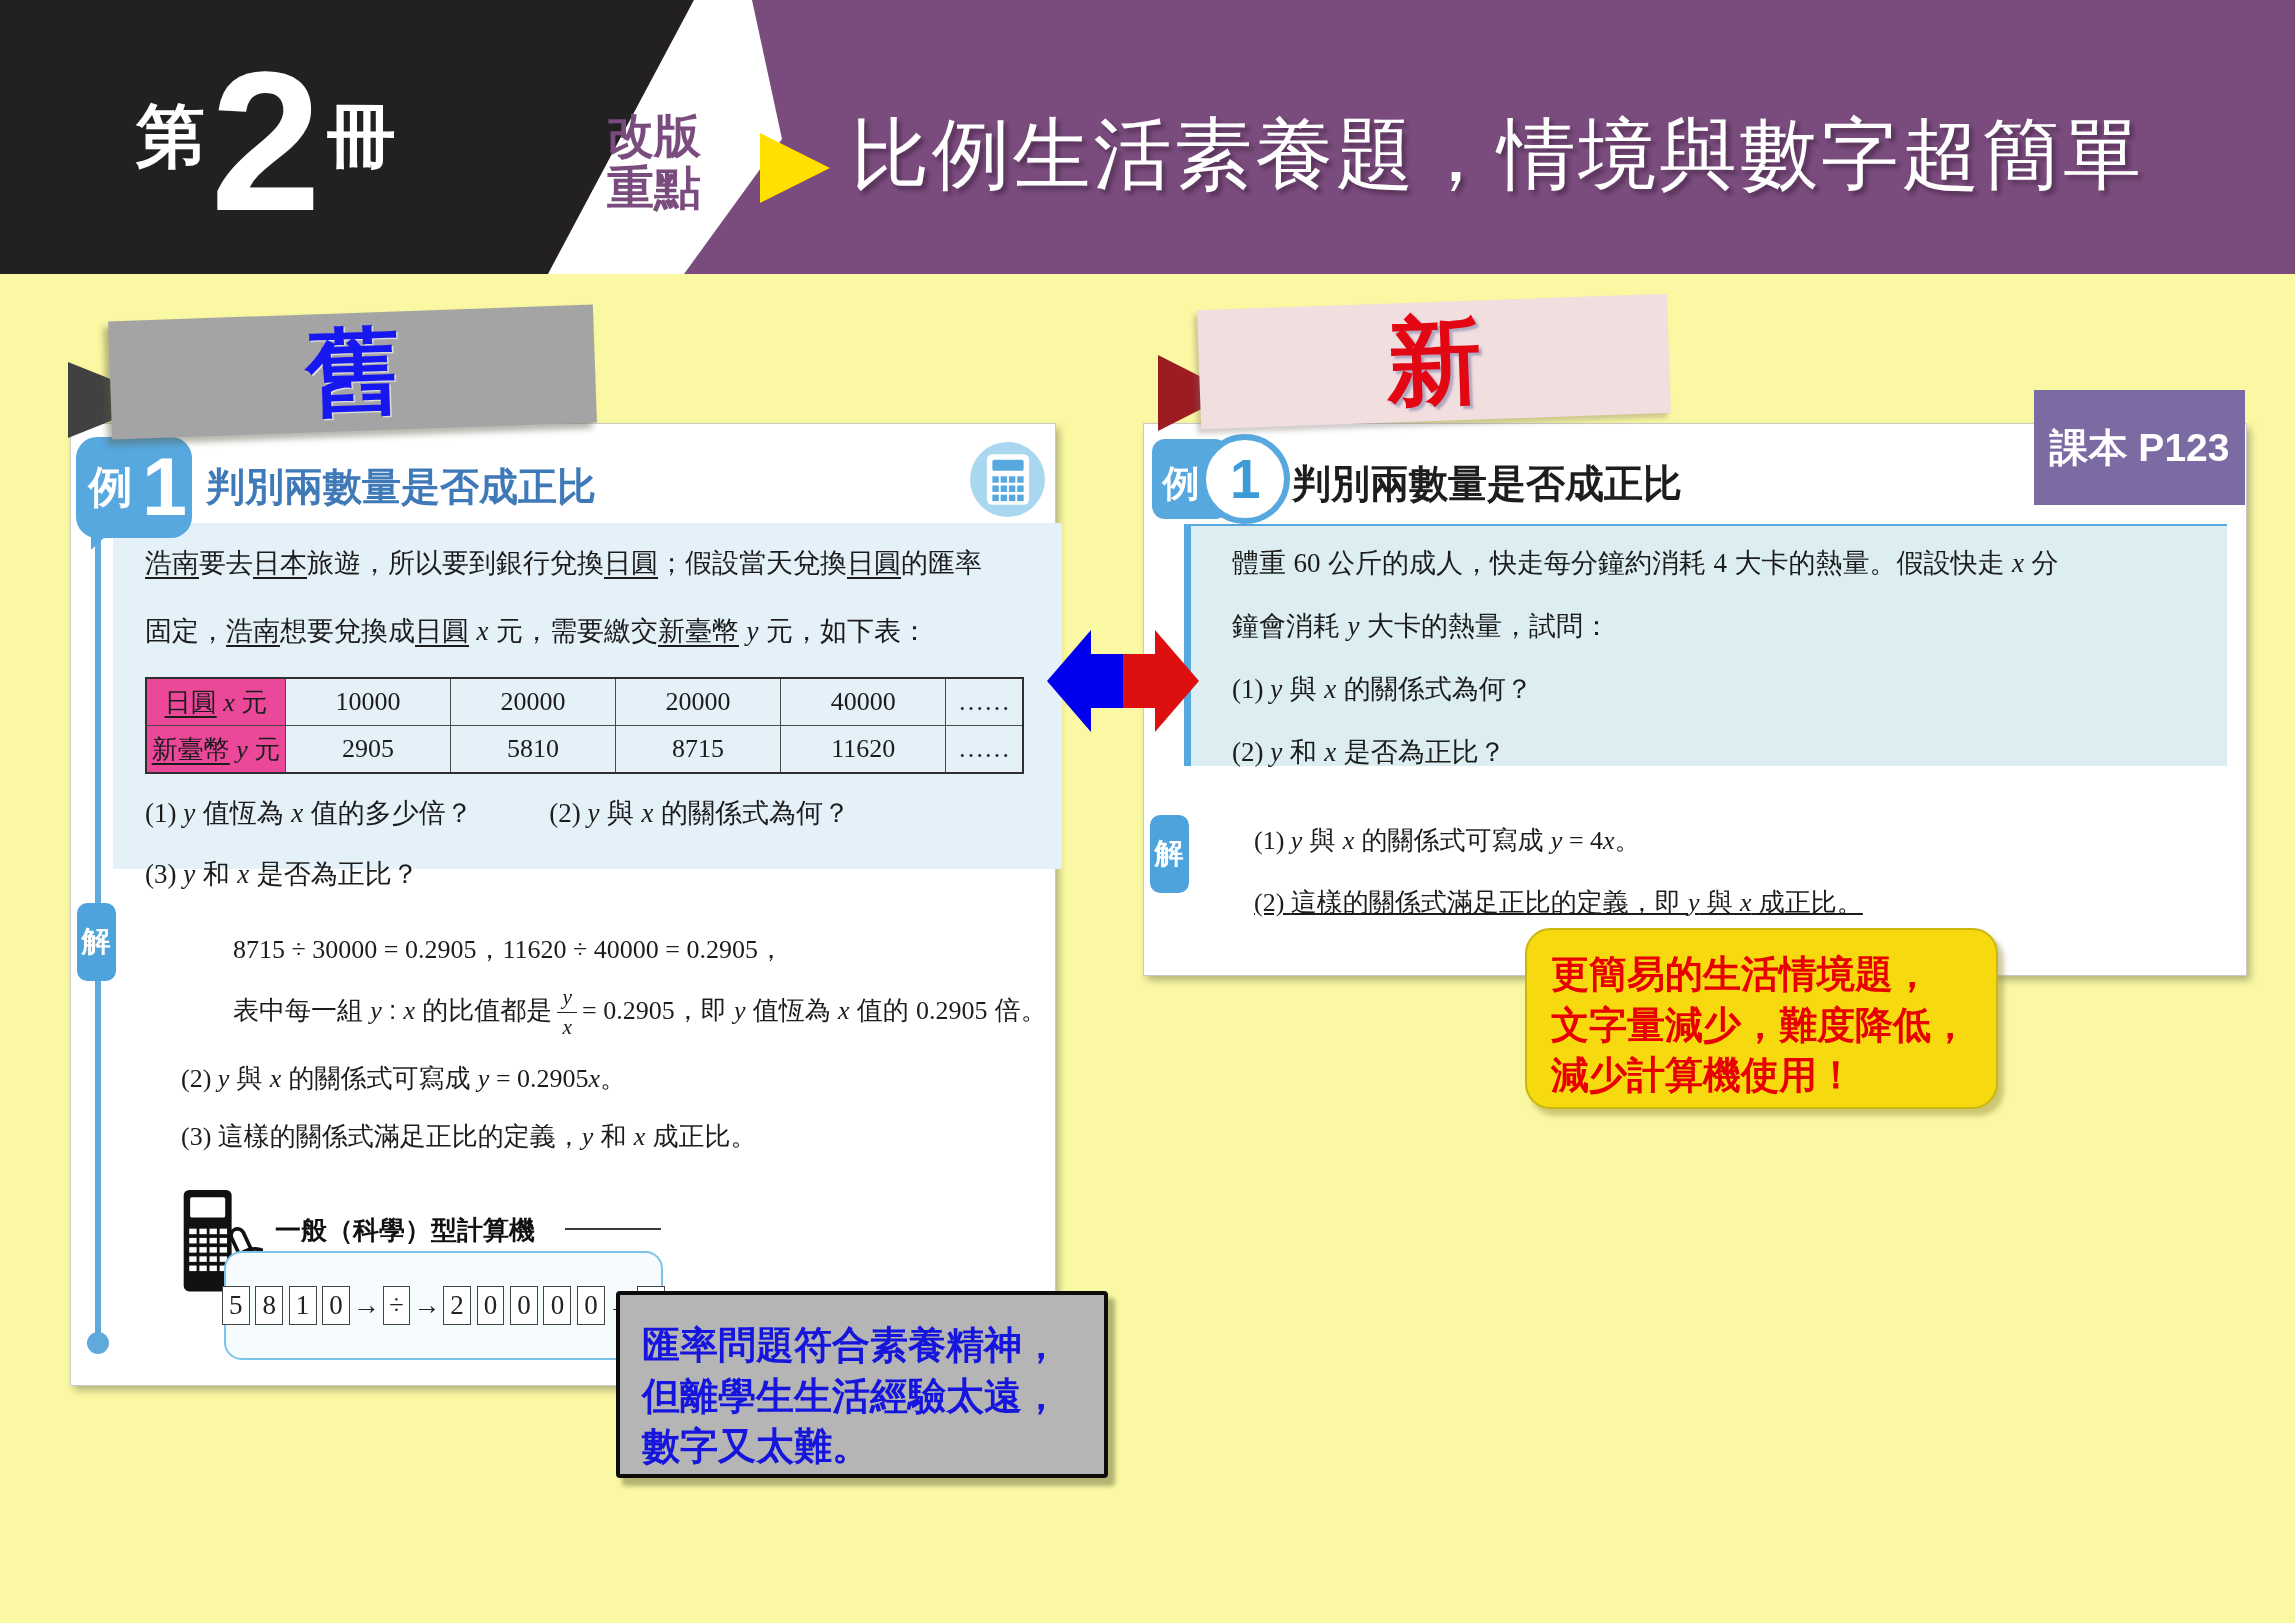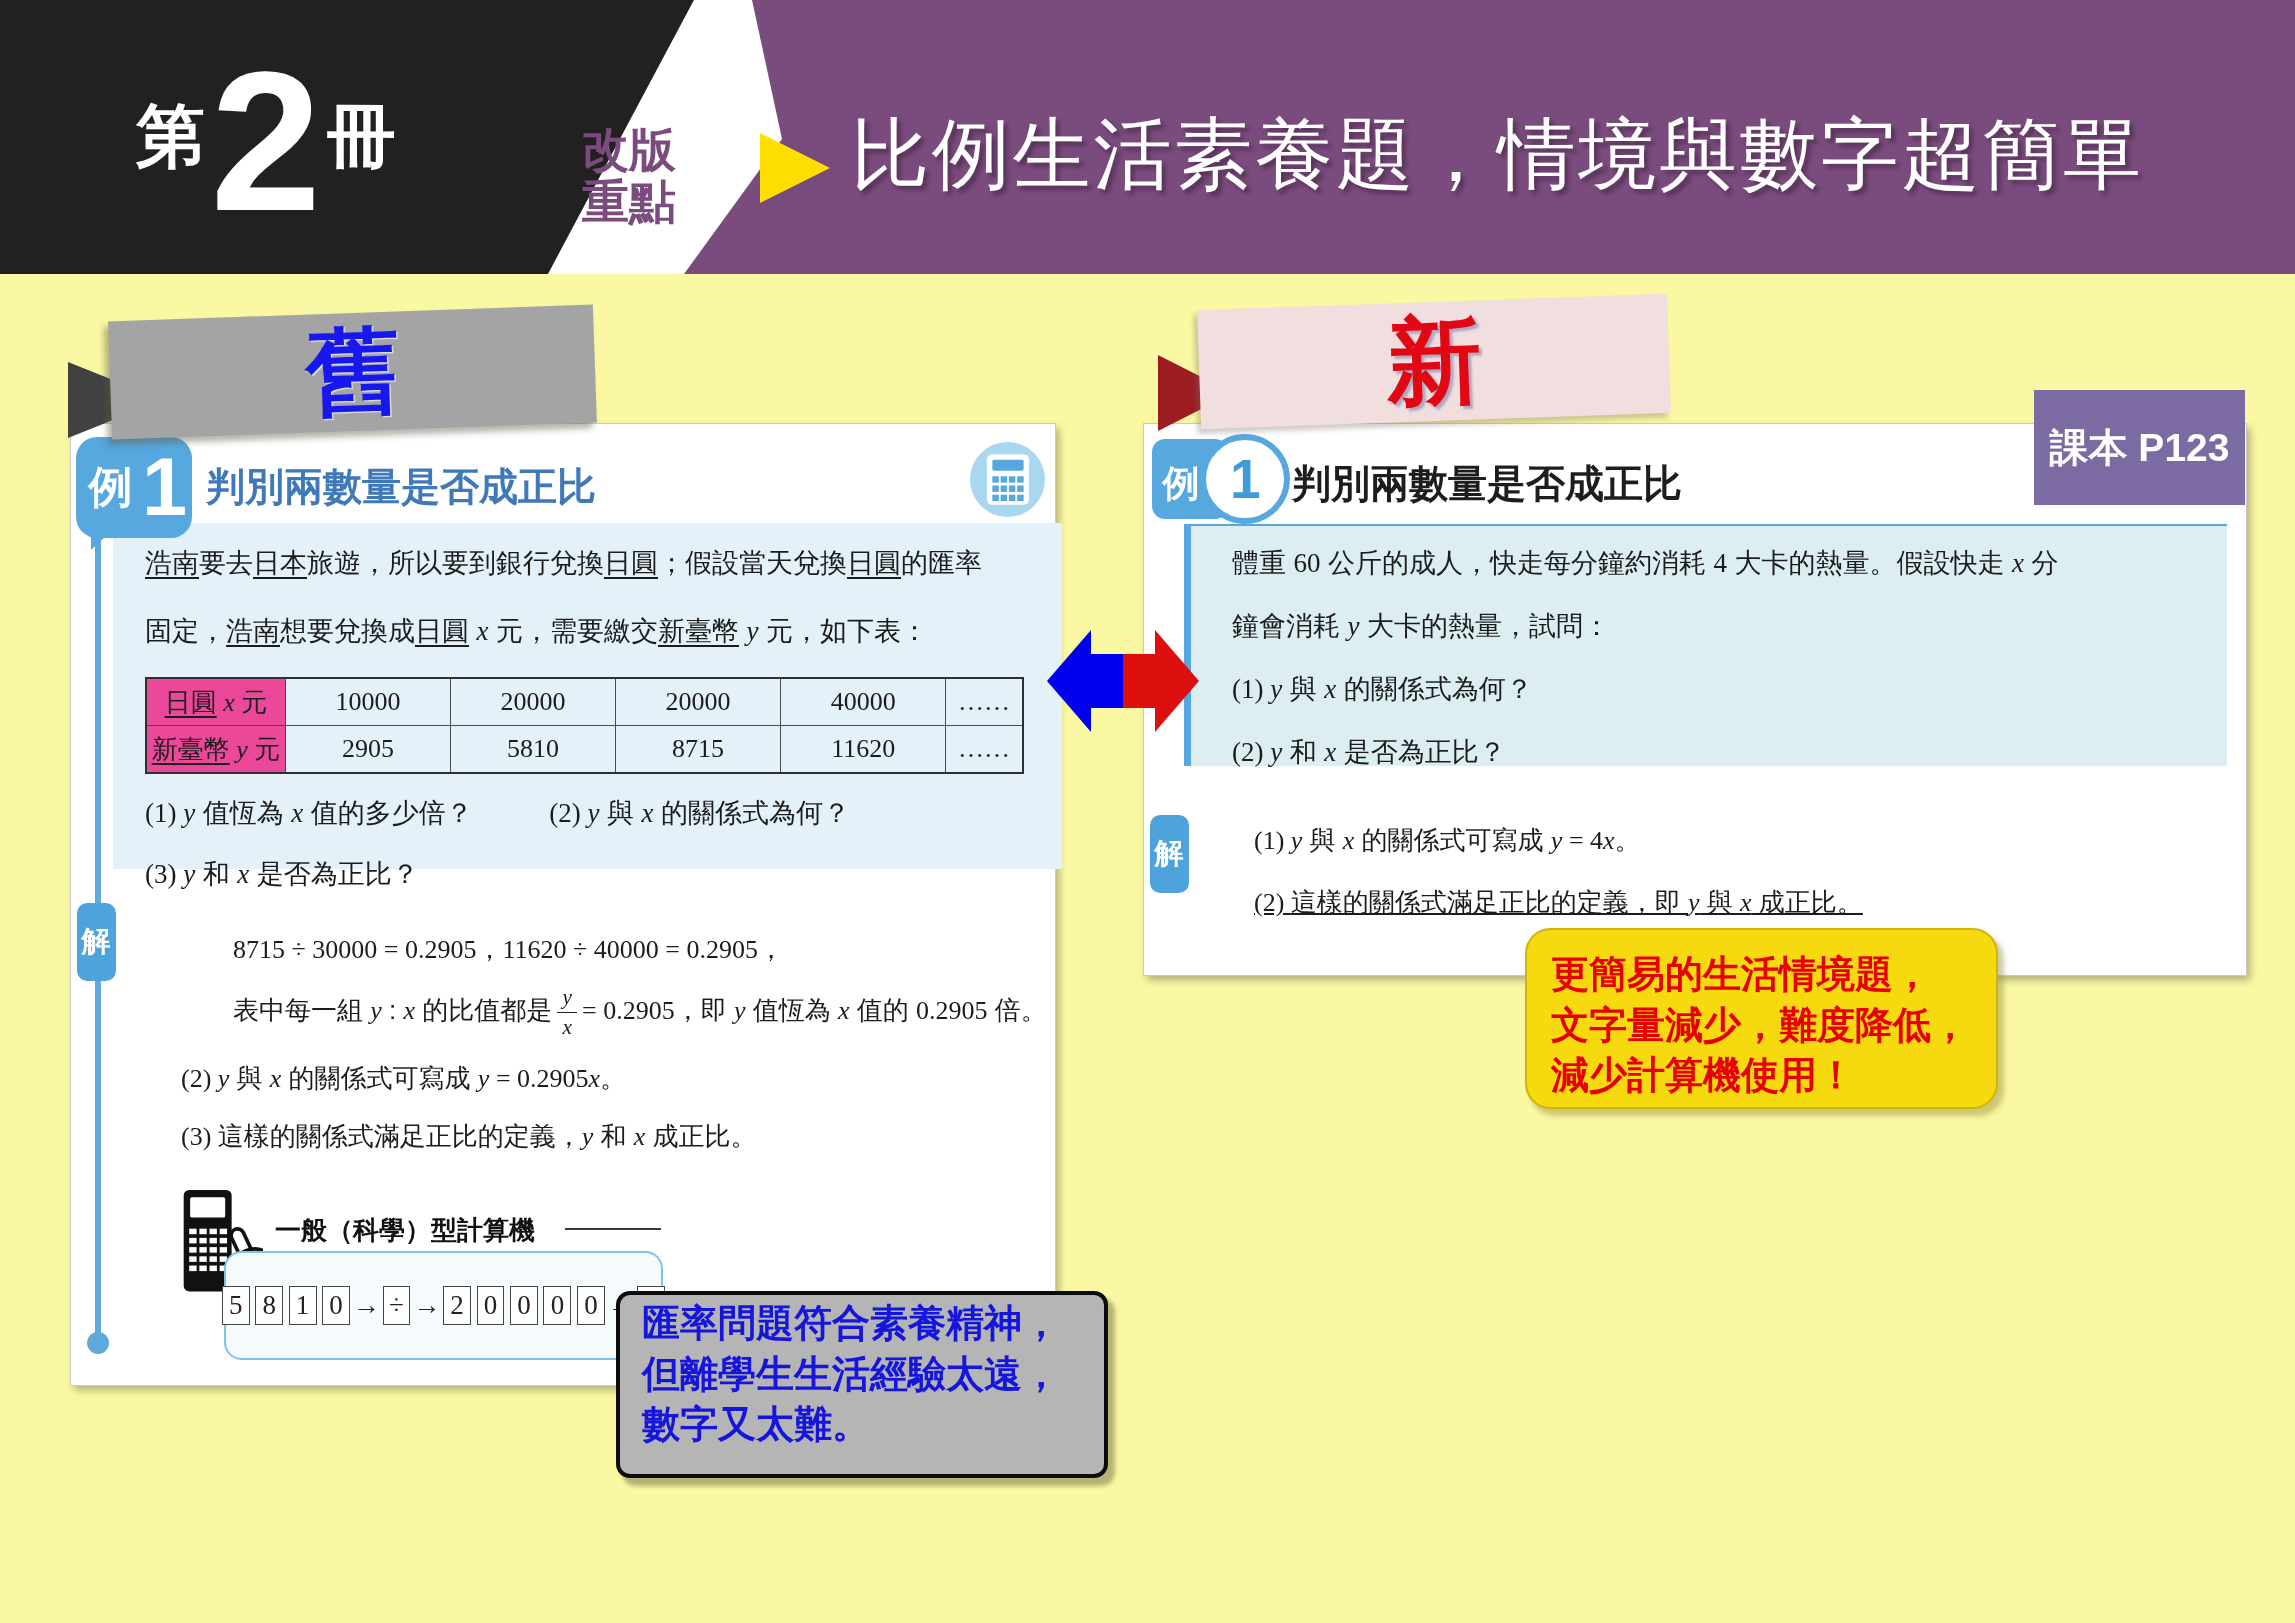--- a/index.html
+++ b/index.html
@@ -8,21 +8,21 @@
 
   
   .header{position:absolute;left:0;top:0;width:2295px;height:274px;background:#7a4b7d;z-index:1;}
   .band-black{position:absolute;left:0;top:0;width:2295px;height:274px;background:#232021;
               clip-path:polygon(0 0,694px 0,548px 274px,0 274px);}
   .band-white{position:absolute;left:0;top:0;width:2295px;height:274px;background:#ffffff;
               clip-path:polygon(694px 0,752px 0,782px 139px,684px 274px,548px 274px);}
   .vol{position:absolute;left:136px;top:0;height:274px;display:flex;align-items:center;color:#fff;z-index:2;}
   .vol .pre,.vol .suf{font-size:69px;font-weight:bold;}
   .vol .num{font-size:199px;font-weight:bold;line-height:.9;margin:0 5.6px -9.3px 5.6px;}
-  .rev-badge{position:absolute;left:582px;top:124px;width:119px;text-align:left;z-index:2;
+  .rev-badge{position:absolute;left:582px;top:110px;width:119px;text-align:right;z-index:2;
              color:#7a4b7d;font-weight:bold;font-size:47px;line-height:1.1;}
   .tri-yellow{position:absolute;left:760px;top:133px;width:0;height:0;z-index:2;
               border-left:70px solid #ffdf00;border-top:35px solid transparent;border-bottom:35px solid transparent;}
   .main-title{position:absolute;left:851px;top:103px;font-size:78px;font-weight:normal;color:#fff;
               letter-spacing:2.8px;white-space:nowrap;z-index:2;text-shadow:3.7px 3.7px 4.6px rgba(40,20,40,.45);}
 
   
   .old-banner{position:absolute;left:110px;top:313px;width:485px;height:118px;background:#a4a4a4;
               transform:rotate(-2deg);z-index:3;display:flex;align-items:center;justify-content:center;
               box-shadow:-4.6px 5.6px 6.5px rgba(90,90,70,.45);}
@@ -115,22 +115,22 @@
      clip-path:polygon(0 62px,44px 11px,44px 35px,76px 35px,76px 89px,44px 89px,44px 113px);}
   .dbl-arrow .red{position:absolute;inset:0;background:#dd0f0f;
      clip-path:polygon(152px 62px,108px 11px,108px 35px,76px 35px,76px 89px,108px 89px,108px 113px);}
 
   
   .callout-new{position:absolute;left:1525px;top:928px;width:473px;height:181px;background:#f6d90e;
                border:2.3px solid #cbb50f;border-radius:25.4px;z-index:5;box-sizing:border-box;
                padding:19.4px 24px;box-shadow:5.6px 6.5px 5.6px rgba(150,140,60,.45);}
   .callout-new .ln{color:#e80000;font-size:38px;font-weight:bold;line-height:1.32;white-space:nowrap;}
   .callout-old{position:absolute;left:616px;top:1291px;width:492px;height:187px;background:#b5b5b5;
-               border:4.2px solid #0c0c0c;border-radius:14px;z-index:5;box-sizing:border-box;
-               padding:3px 22px;box-shadow:6.5px 7.4px 4.6px rgba(110,110,70,.5);}
+               border:4.2px solid #0c0c0c;border-radius:4px;z-index:5;box-sizing:border-box;
+               padding:25px 22px;box-shadow:6.5px 7.4px 4.6px rgba(110,110,70,.5);}
   .callout-old .ln{color:#1515dd;font-size:38px;font-weight:bold;line-height:1.33;white-space:nowrap;}
 
   
   .seg-u{text-decoration:underline;text-decoration-thickness:1.9px;text-underline-offset:4.6px;}
   .seg-i{font-family:"Liberation Serif",serif;font-style:italic;}
   .seg-n{font-family:"Liberation Serif",serif;}
   .seg-hl{background:#cfe8f7;padding:2.8px 3.7px;}
   .seg-key{font-family:"Liberation Serif",serif;border:0.9px solid #444;background:#fff;display:inline-block;
            min-width:16.7px;padding:0 4.6px;margin:0 2.8px;height:37px;line-height:36px;text-align:center;}
   .frac{display:inline-flex;flex-direction:column;align-items:center;vertical-align:middle;

